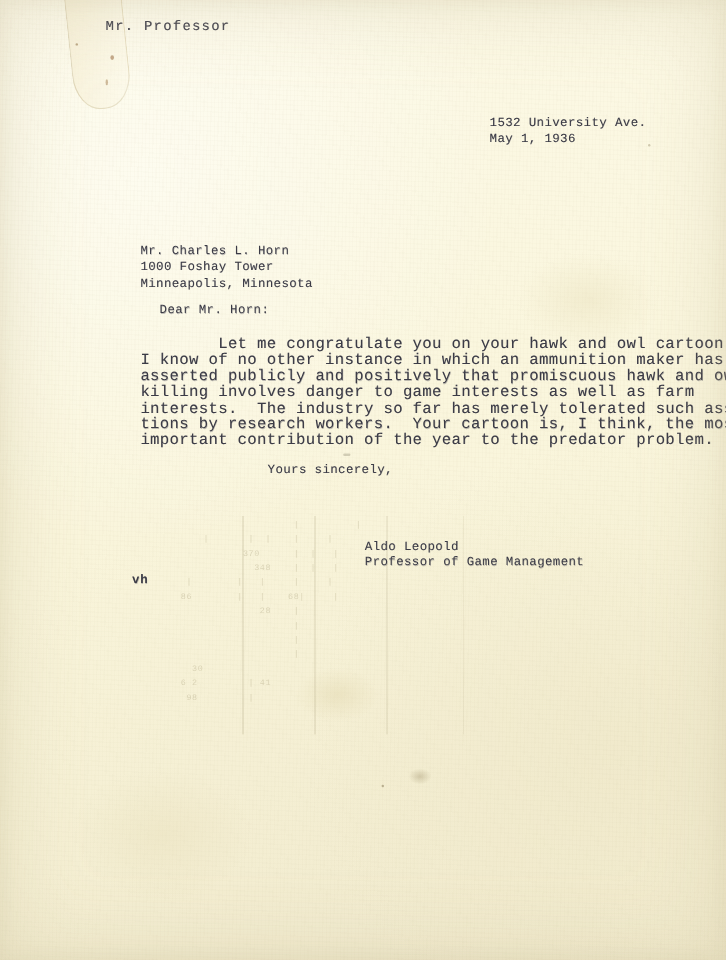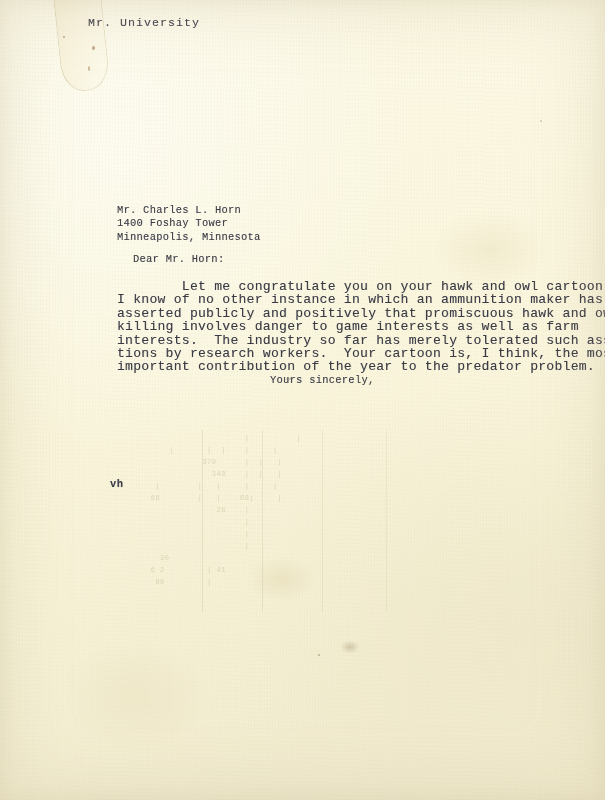--- a/index.html
+++ b/index.html
@@ -156,24 +156,23 @@
   #body-paragraph {
     left: 117px;
     top: 280px;
     font-size: 13px;
     line-height: 13.4px;
     letter-spacing: 0.3px;
   }
 
   #closing {
     left: 223px;
-    top: 374px;
-    font-size: 10.3px;
-    letter-spacing: 0.35px;
-    margin-left: 47px;
+    top: 386px;
+    font-size: 10.3px;
+    letter-spacing: 0.35px;
   }
 
   #signature-block {
     left: 304px;
     top: 450px;
     font-size: 10.3px;
     line-height: 13.4px;
     letter-spacing: 0.35px;
   }
 
@@ -225,39 +224,43 @@
   |        |   |     |     |
  86        |   |    68|     |
                28    |
                      |
                      |
                      |
    30
  6 2         | 41
   98         |</div>
 
-  <div class="typed" id="annotation-errington">Mr. University</div>
-
+  <div class="typed" id="annotation-errington">Mr. Professor</div>
+
+  <div class="typed" id="return-address">1532 University Ave.
+May 1, 1936</div>
 
   <div class="typed" id="recipient-address">Mr. Charles L. Horn
-1400 Foshay Tower
+1000 Foshay Tower
 Minneapolis, Minnesota</div>
 
   <div class="typed" id="salutation">Dear Mr. Horn:</div>
 
   <div class="typed" id="body-paragraph">        Let me congratulate you on your hawk and owl cartoon.
 I know of no other instance in which an ammunition maker has
 asserted publicly and positively that promiscuous hawk and owl
 killing involves danger to game interests as well as farm
 interests.  The industry so far has merely tolerated such asser-
 tions by research workers.  Your cartoon is, I think, the most
 important contribution of the year to the predator problem.</div>
 
   <div class="typed" id="closing">Yours sincerely,</div>
 
+  <div class="typed" id="signature-block">Aldo Leopold
+Professor of Game Management</div>
 
   <div class="typed" id="typist-initials">vh</div>
 
   <div class="speck s1"></div>
   <div class="speck s2"></div>
   <div class="speck s3"></div>
   <div class="speck s4"></div>
 
   <div id="vignette"></div>
 </div>

